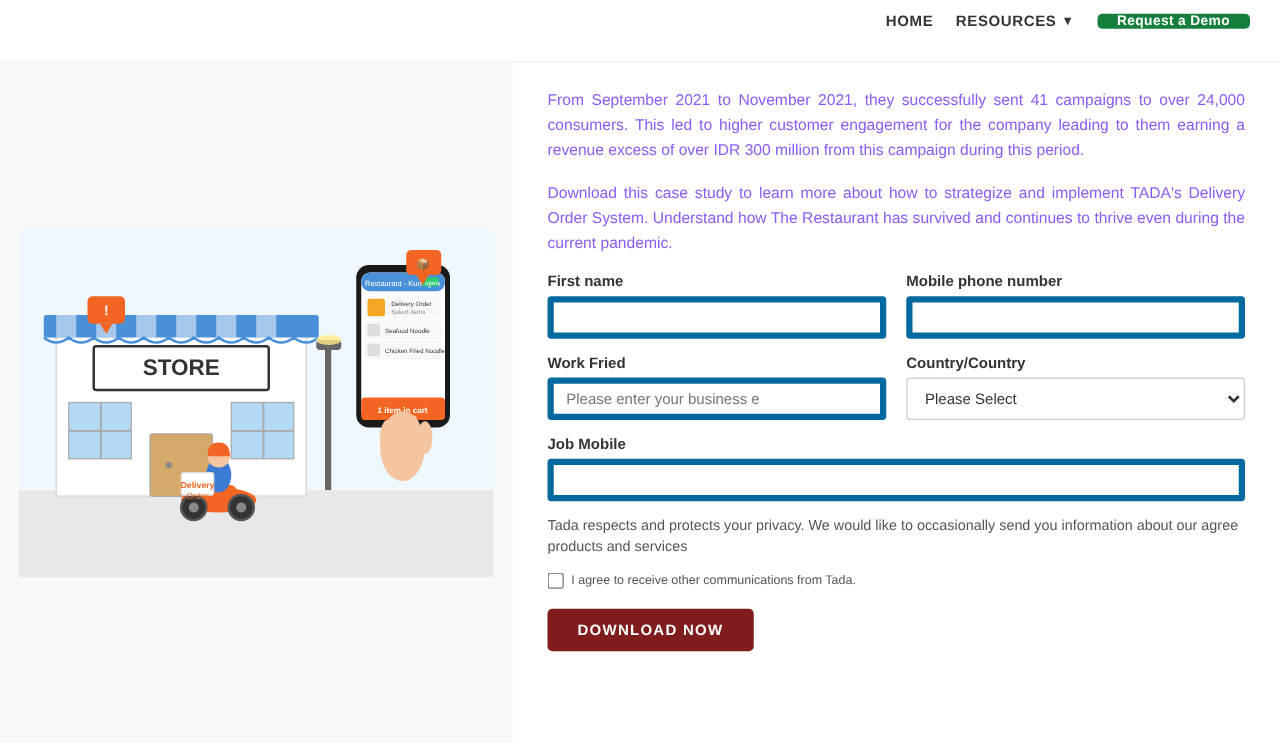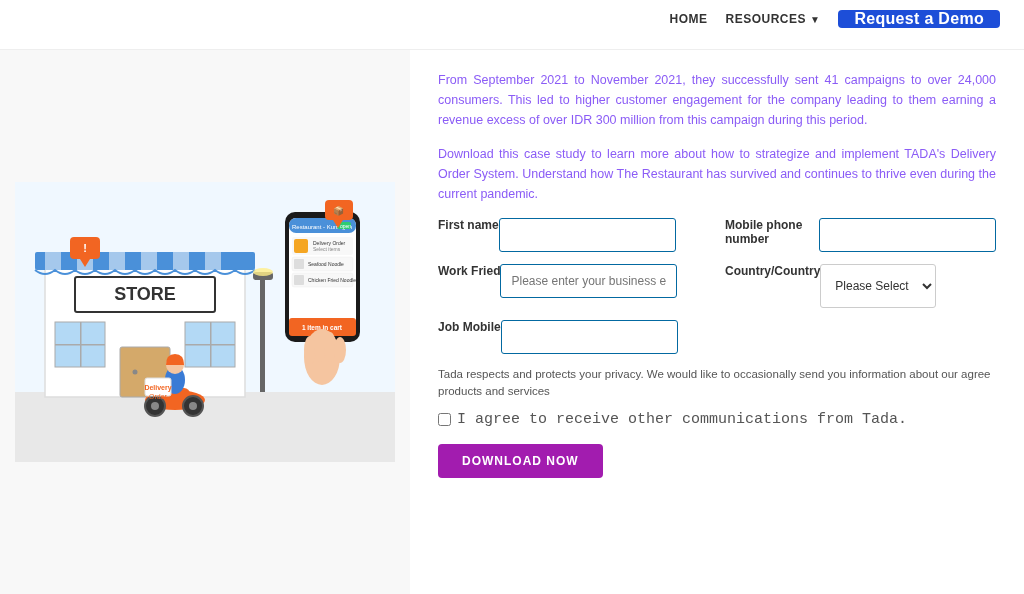--- a/index.html
+++ b/index.html
@@ -36,26 +36,26 @@
       display: flex;
       align-items: center;
       gap: 4px;
       cursor: pointer;
     }
     .nav-resources .chevron {
       font-size: 10px;
       color: #333;
     }
     .btn-demo {
-      background: #1d4ed8;
+      background: #15803d;
       color: #fff;
       border: none;
       border-radius: 4px;
       padding: 0 16px;
-      font-size: 16px;
+      font-size: 11px;
       font-weight: 700;
       cursor: pointer;
       letter-spacing: 0.3px;
     }
 
     
     .main-container {
       display: flex;
       min-height: calc(594px - 50px);
       max-width: 1024px;
@@ -101,45 +101,45 @@
       margin-top: 10px;
     }
     .form-row {
       display: flex;
       gap: 16px;
       margin-bottom: 12px;
     }
     .form-group {
       flex: 1;
       display: flex;
-      flex-direction: row;
+      flex-direction: column;
     }
     .form-label {
       font-size: 12px;
       font-weight: 700;
       color: #333;
       margin-bottom: 5px;
     }
     .form-input {
-      border: 1px solid #0369a1;
+      border: 5px solid #0369a1;
       border-radius: 3px;
       padding: 7px 10px;
       font-size: 12px;
       color: #333;
       outline: none;
       height: 34px;
     }
     .form-select {
       border: 1px solid #ccc;
       border-radius: 3px;
       padding: 7px 10px;
       font-size: 12px;
       color: #333;
       outline: none;
-      height: 44px;
+      height: 34px;
       background: #fff;
       appearance: auto;
     }
     .privacy-text {
       font-size: 11.5px;
       color: #555;
       line-height: 1.5;
       margin-bottom: 10px;
     }
     .checkbox-row {
@@ -147,26 +147,25 @@
       align-items: center;
       gap: 6px;
       margin-bottom: 16px;
     }
     .checkbox-row input[type="checkbox"] {
       width: 13px;
       height: 13px;
       cursor: pointer;
     }
     .checkbox-label {
-      font-size: 15px;
+      font-size: 10px;
       color: #555;
-      font-family: Liberation Mono, monospace;
     }
     .btn-download {
-      background: #a21caf;
+      background: #7f1d1d;
       color: #fff;
       border: none;
       border-radius: 4px;
       padding: 10px 24px;
       font-size: 12px;
       font-weight: 700;
       cursor: pointer;
       letter-spacing: 1px;
       text-transform: uppercase;
     }

